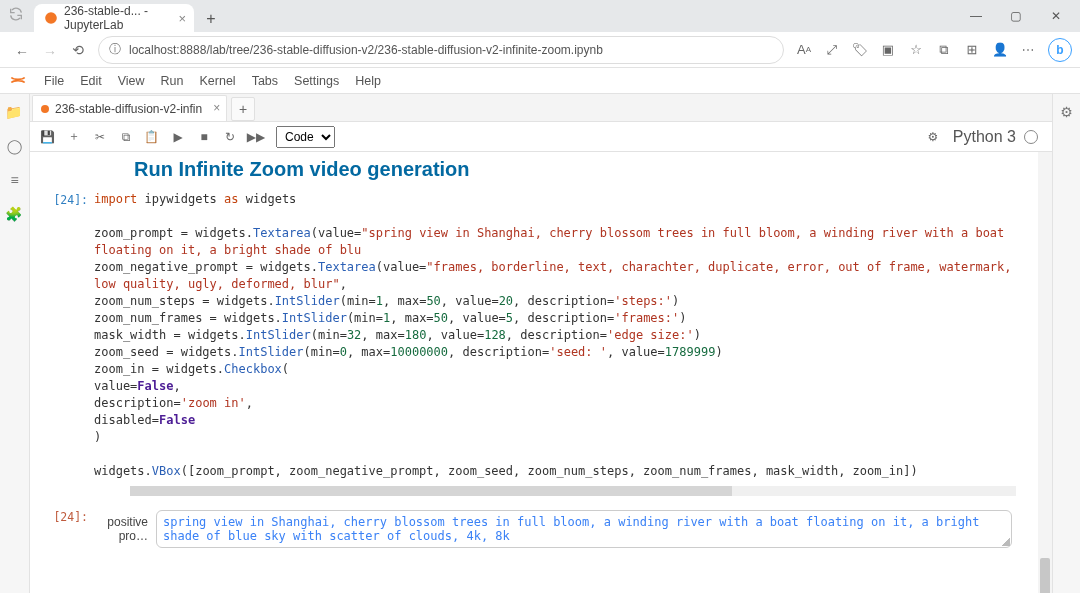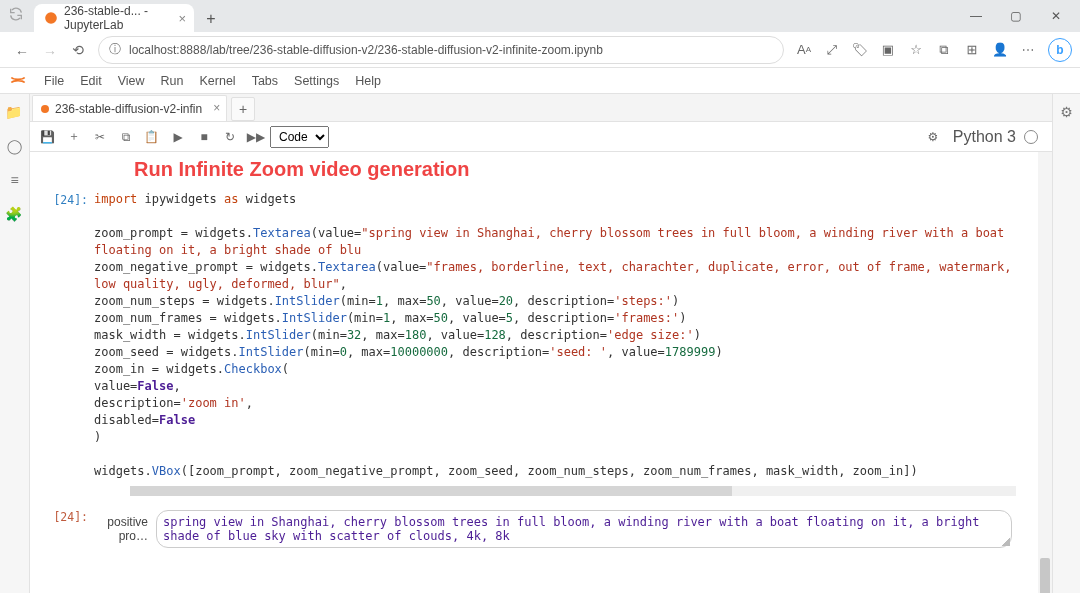--- a/index.html
+++ b/index.html
@@ -31,40 +31,40 @@
   .lb { width:20px; height:20px; display:flex; align-items:center; justify-content:center; color:#777; font-size:14px; }
   .right-bar { width:28px; background:#f6f6f6; border-left:1px solid #e2e2e2; display:flex; flex-direction:column; align-items:center; padding-top:8px; }
   .content { flex:1; display:flex; flex-direction:column; }
   .tabs-row { height:28px; display:flex; align-items:end; border-bottom:1px solid #e2e2e2; background:#f4f4f4; padding-left:2px; }
   .nb-tab { height:26px; background:#fff; border:1px solid #e2e2e2; border-bottom:none; border-radius:2px 2px 0 0; padding:0 24px 0 8px; display:flex; align-items:center; font-size:12px; color:#444; position:relative; }
   .nb-tab .dot { width:8px; height:8px; border-radius:50%; display:inline-block; background:#f37726; margin-right:6px; }
   .nb-tab .x { position:absolute; right:6px; top:5px; font-size:12px; color:#888; }
   .nb-add { width:24px; height:24px; display:flex; align-items:center; justify-content:center; border:1px solid #e0e0e0; background:#fafafa; border-radius:2px; margin-left:4px; font-size:14px; color:#666; }
   .toolbar { height:30px; border-bottom:1px solid #e2e2e2; display:flex; align-items:center; padding:0 6px; gap:2px; }
   .tb { width:24px; height:24px; display:flex; align-items:center; justify-content:center; color:#666; font-size:12px; border-radius:2px; }
-  select.celltype { height:22px; font-size:12px; padding:0 4px; }
+  select.celltype { height:22px; font-size:12px; margin-left:6px; padding:0 4px; }
   .tb-spacer { flex:1; }
   .kernel-name { font-size:16px; color:#555; padding:0 6px; }
   .kernel-dot { width:14px; height:14px; border:1px solid #888; border-radius:50%; margin-right:8px; }
   .nb-area { flex:1; overflow:auto; padding:4px 0 0 0; background:#fff; position:relative; }
-  .heading { font-size:20px; font-weight:700; color:#ef4444; margin:2px 0 10px 104px; }
+  .heading { font-size:20px; font-weight:700; color:#0369a1; margin:2px 0 10px 104px; }
   .cell { display:flex; }
   .prompt { width:64px; text-align:right; color:#307fc1; font-family:monospace; font-size:11.5px; padding:2px 6px 0 0; }
   .code { flex:1; font-family:Consolas,monospace; font-size:12px; line-height:17px; color:#333; overflow-x:auto; padding-right:28px; }
   .kw { color:#c2410c; font-weight:normal; }
   .num { color:#166b3f; }
   .str { color:#b03521; }
   .cls { color:#2a5fb5; }
   .bool { color:#4c1d95; font-weight:bold; }
   .output-cell { display:flex; margin-top:12px; }
   .out-prompt { width:64px; text-align:right; color:#bf5b3d; font-family:monospace; font-size:11.5px; padding:2px 6px 0 0; }
   .widgets { flex:1; padding-right:28px; font-size:12px; color:#444; }
   .wrow { display:flex; align-items:center; margin:2px 12px 14px 0; }
   .wlabel { width:62px; text-align:right; padding-right:8px; font-size:12px; color:#444; }
-  .ta { flex:1; border:1px solid #ccc; border-radius:12px; font-family:Consolas,monospace; font-size:12px; color:#4c1d95; padding:4px 6px; resize:both; min-height:22px; position:relative; }
+  .ta { flex:1; border:1px solid #ccc; border-radius:6px; font-family:Consolas,monospace; font-size:12px; color:#3b82f6; padding:4px 6px; resize:both; min-height:22px; position:relative; }
   .ta::after { content:""; position:absolute; right:1px; bottom:1px; width:8px; height:8px; background:linear-gradient(135deg,transparent 50%,#bbb 50%); }
   .hscroll { height:10px; background:#f0f0f0; margin:6px 36px 6px 100px; position:relative; }
   .hthumb { position:absolute; left:0; top:0; bottom:0; width:68%; background:#d5d5d5; }
   .scrollvert { position:absolute; right:0; top:0; bottom:0; width:14px; background:#f4f4f4; }
   .svthumb { position:absolute; right:2px; top:406px; width:10px; height:40px; background:#c7c7c7; border-radius:2px; }
   svg { display:block; }
 </style>
 </head>
 <body>
 

